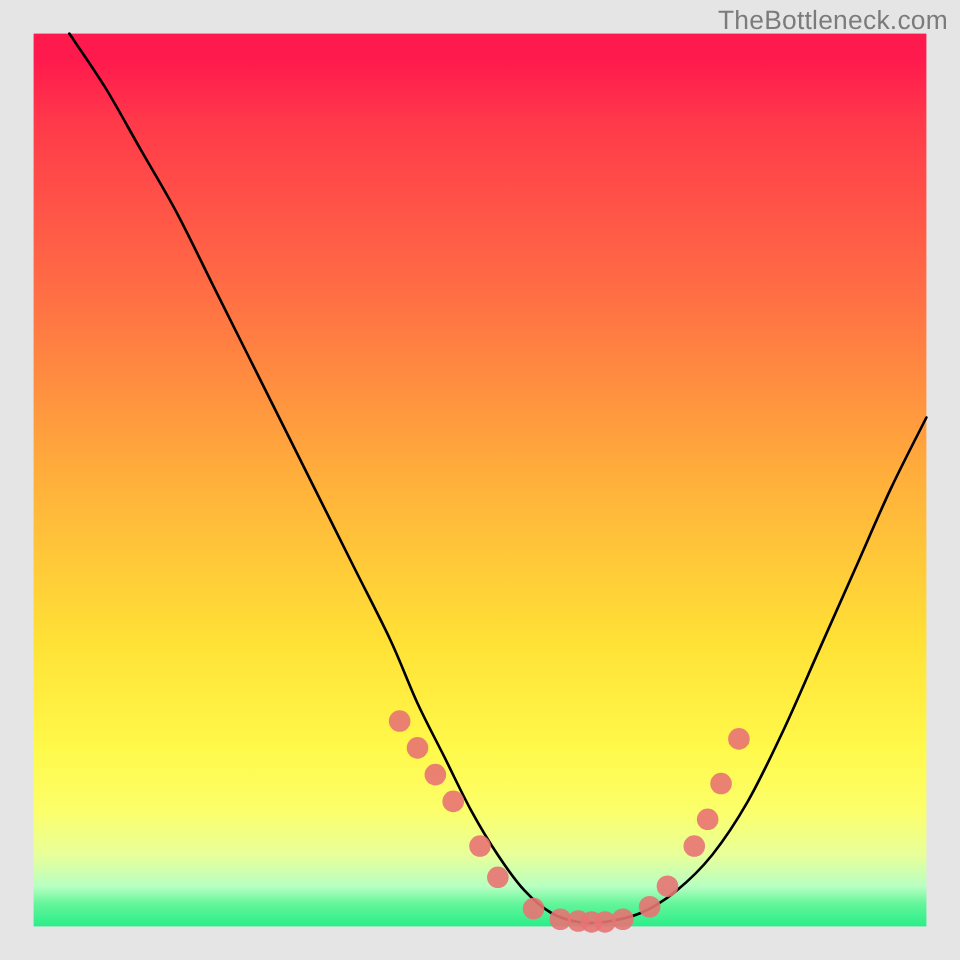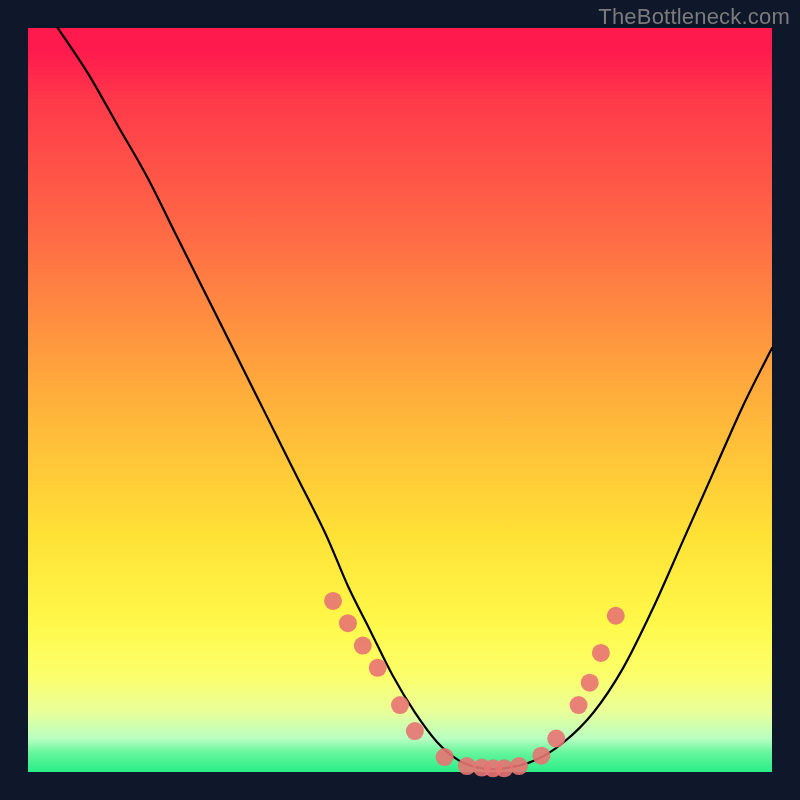--- a/index.html
+++ b/index.html
@@ -10,21 +10,21 @@
     overflow: hidden;
     background: #000;
     font-family: Arial, Helvetica, sans-serif;
   }
   .frame {
     position: absolute;
     top: 0;
     left: 0;
     width: 800px;
     height: 800px;
-    background: #0f172a;
+    background: #e5e5e5;
   }
   .plot {
     position: absolute;
     top: 28px;
     left: 28px;
     width: 744px;
     height: 744px;
     
     background:
       linear-gradient(

